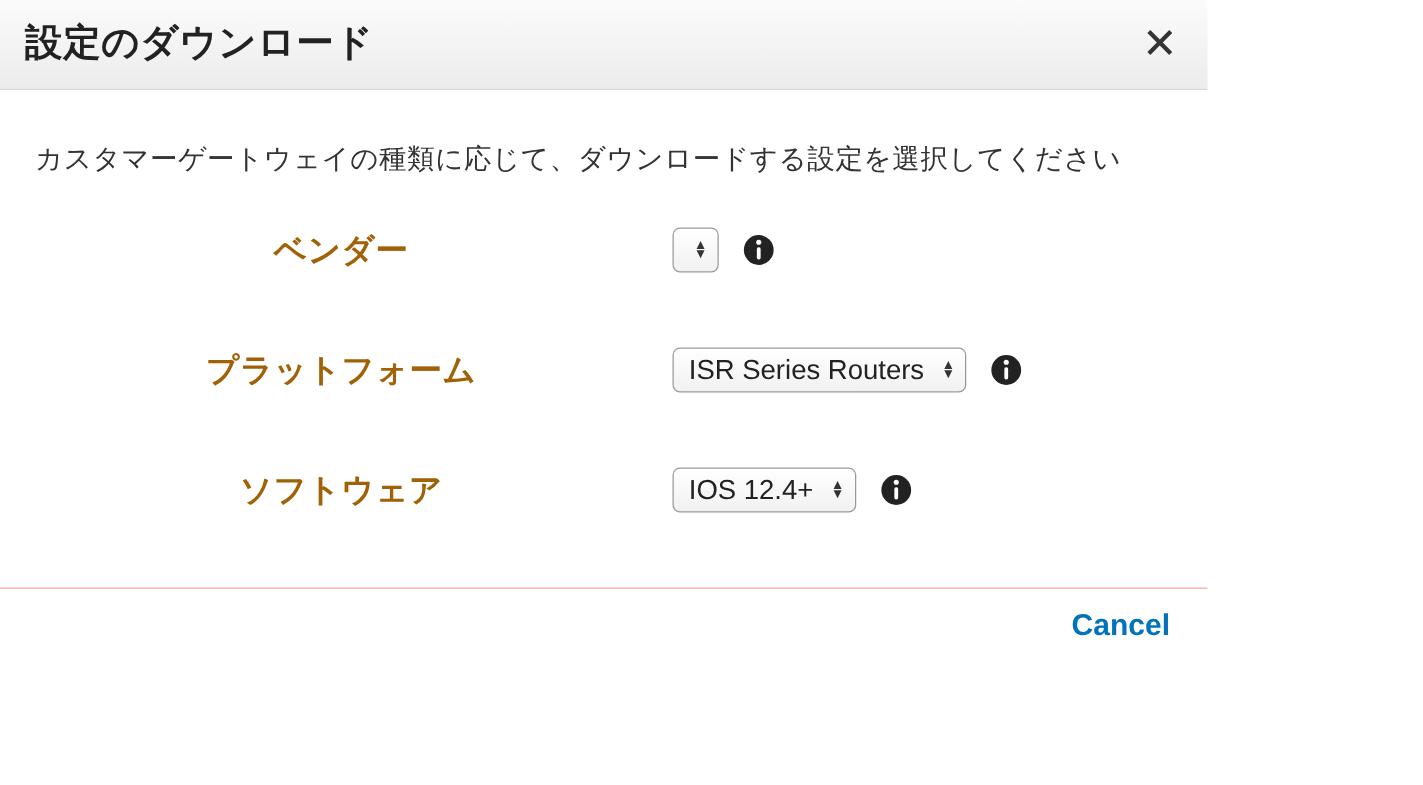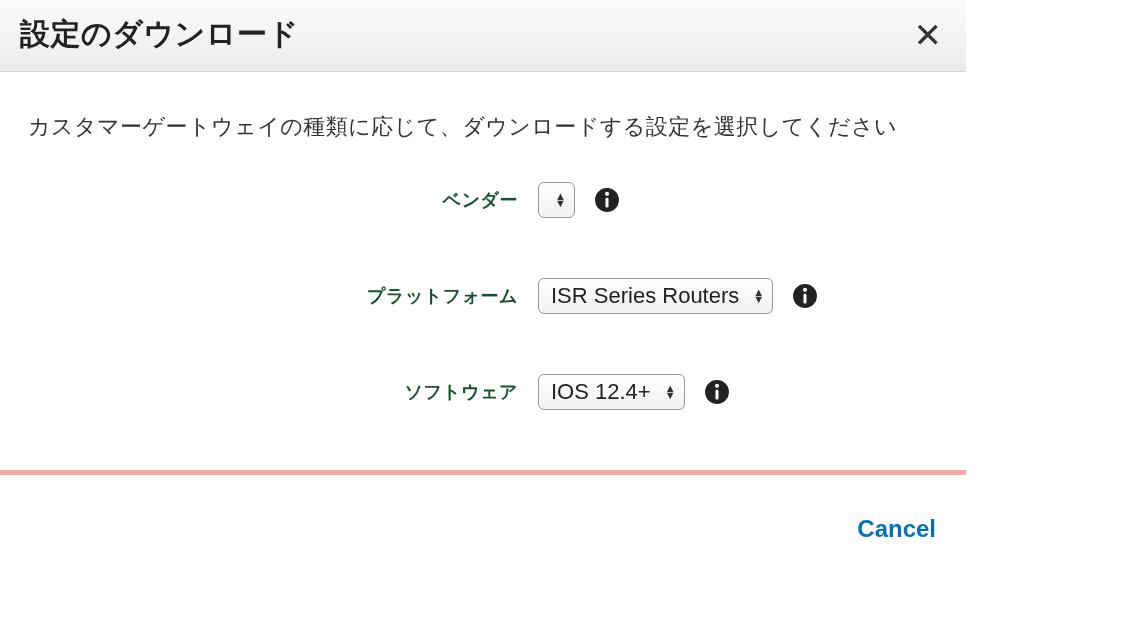--- a/index.html
+++ b/index.html
@@ -48,25 +48,25 @@
     letter-spacing: 0.5px;
   }
   .form-row {
     display: flex;
     align-items: center;
     margin-bottom: 60px;
   }
   .form-row:last-child { margin-bottom: 20px; }
   .form-label {
     width: 510px;
-    text-align: right;
+    text-align: center;
     padding-right: 20px;
-    font-size: 18px;
-    font-weight: 700;
-    color: #14532d;
+    font-size: 26px;
+    font-weight: 700;
+    color: #a16207;
     letter-spacing: 0.5px;
   }
   .select-wrap {
     display: inline-flex;
     align-items: center;
   }
   .faux-select {
     display: inline-flex;
     align-items: center;
     justify-content: space-between;
@@ -92,22 +92,22 @@
   .info-icon {
     display: inline-flex;
     align-items: center;
     justify-content: center;
     width: 28px; height: 28px;
     margin-left: 18px;
     cursor: pointer;
   }
   .info-icon svg { width: 26px; height: 26px; }
   .dialog-footer {
-    border-top: 5px solid #fca5a5;
-    padding: 40px 30px 20px 30px;
+    border-top: 1px solid #fca5a5;
+    padding: 16px 30px 20px 30px;
     display: flex;
     justify-content: flex-end;
     align-items: center;
     gap: 42px;
   }
   .link-btn {
     font-size: 24px;
     font-weight: 700;
     color: #0073bb;
     cursor: pointer;

